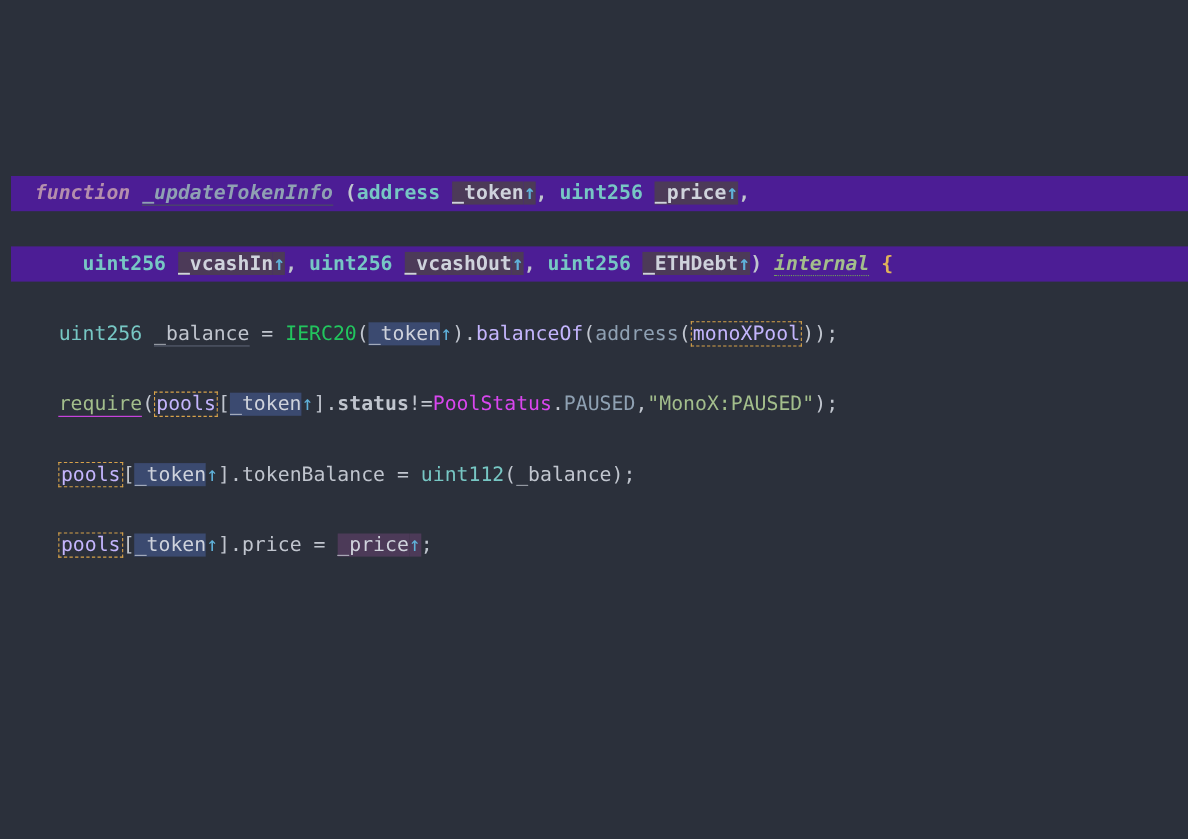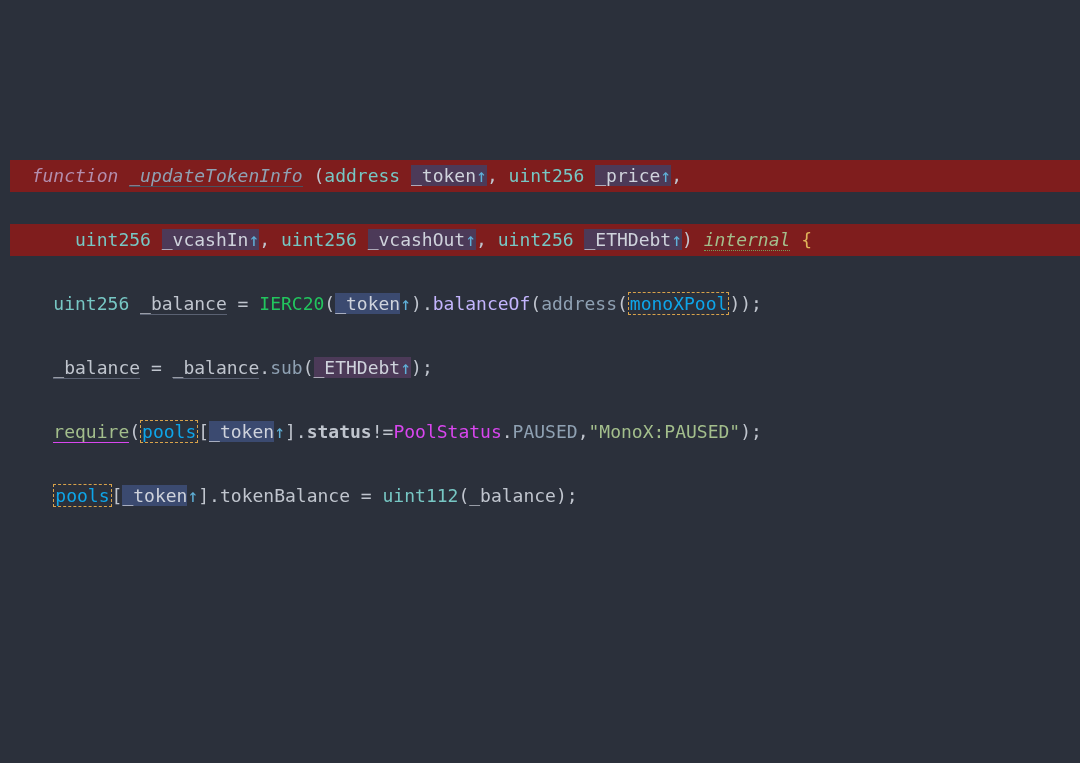--- a/index.html
+++ b/index.html
@@ -16,21 +16,22 @@
     line-height: 32px;
     color: #c0c5ce;
     white-space: pre;
     padding: 0;
   }
   .code {
     padding: 0 0 0 10px;
   }
   
   .line.hl {
-    background: #7f1d1d;
+    background: #4c1d95;
+    font-weight: bold;
   }
   
   .kw-italic   { color: #b48ead; font-style: italic; }        
   .fn-name     { color: #8fa1b3; font-style: italic; border-bottom: 1px solid #4a5260; }
   .type        { color: #77c7c4; }                             
   .param       { background: #4c3a58; color: #cfd3dc; }        
   .arrow       { color: #5fb1d9; }                             
   .arrow-in    { background: #4c3a58; color: #5fb1d9; }
   .kw-visib    { color: #a3be8c; font-style: italic; border-bottom: 1px dotted #71a05a; }
   .brace       { color: #e0b35a; }
@@ -45,34 +46,34 @@
   .require     { color: #a3be8c; border-bottom: 1px solid #d946ef; }
   .enum-it     { color: #8fa1b3; }
   .pool-status { color: #d946ef; }
   .boxed       { border: 1px dashed #d8a24a; padding: 0 1px; }
   .tok-blue    { background: #3b4a70; color: #cfd3dc; }
   .getpool     { color: #8fa1b3; }
   .eq-green    { color: #a3be8c; }
   .addrkw      { color: #8fa1b3; }        
   .statkw      { color: #c0c5ce; font-weight: bold; }
   .le          { color: #c0c5ce; }
-  .white-id    { color: #0ea5e9; }
+  .white-id    { color: #c4b5fd; }
 </style>
 </head>
 <body>
 
 
 
 <div class="code">
 <div class="line hl">  <span class="kw-italic">function</span> <span class="fn-name">_updateTokenInfo</span> <span class="punc">(</span><span class="type">address</span> <span class="param">_token</span><span class="arrow-in">↑</span><span class="punc">,</span> <span class="type">uint256</span> <span class="param">_price</span><span class="arrow-in">↑</span><span class="punc">,</span></div>
 <div class="line hl">      <span class="type">uint256</span> <span class="param">_vcashIn</span><span class="arrow-in">↑</span><span class="punc">,</span> <span class="type">uint256</span> <span class="param">_vcashOut</span><span class="arrow-in">↑</span><span class="punc">,</span> <span class="type">uint256</span> <span class="param">_ETHDebt</span><span class="arrow-in">↑</span><span class="punc">)</span> <span class="kw-visib">internal</span> <span class="brace">{</span></div>
 <div class="line">    <span class="type">uint256</span> <span class="ident-ul">_balance</span> <span class="op">=</span> <span class="builtin">IERC20</span><span class="punc">(</span><span class="tok-blue">_token</span><span class="arrow">↑</span><span class="punc">)</span><span class="punc">.</span><span class="call">balanceOf</span><span class="punc">(</span><span class="addrkw">address</span><span class="punc">(</span><span class="boxed white-id">monoXPool</span><span class="punc">)</span><span class="punc">)</span><span class="punc">;</span></div>
-<div class="line">    <span class="ident-ul">_balance</span> <span class="op">=</span> <span class="ident-ul">_balance</span><span class="punc">.</span><span class="method">sub</span><span class="punc">(</span><span class="param">_ETHDebt</span><span class="arrow-in">↑</span><span class="punc">)</span><span class="punc">;</span></div>
 <div class="line">    <span class="require">require</span><span class="punc">(</span><span class="boxed white-id">pools</span><span class="punc">[</span><span class="tok-blue">_token</span><span class="arrow">↑</span><span class="punc">]</span><span class="punc">.</span><span class="statkw">status</span><span class="op">!=</span><span class="pool-status">PoolStatus</span><span class="punc">.</span><span class="enum-it">PAUSED</span><span class="punc">,</span><span class="str">"MonoX:PAUSED"</span><span class="punc">)</span><span class="punc">;</span></div>
 <div class="line">    <span class="boxed white-id">pools</span><span class="punc">[</span><span class="tok-blue">_token</span><span class="arrow">↑</span><span class="punc">]</span><span class="punc">.</span><span class="ident">tokenBalance</span> <span class="op">=</span> <span class="type">uint112</span><span class="punc">(</span><span class="ident">_balance</span><span class="punc">)</span><span class="punc">;</span></div>
+<div class="line">    <span class="boxed white-id">pools</span><span class="punc">[</span><span class="tok-blue">_token</span><span class="arrow">↑</span><span class="punc">]</span><span class="punc">.</span><span class="ident">price</span> <span class="op">=</span> <span class="param">_price</span><span class="arrow-in">↑</span><span class="punc">;</span></div>
 <div class="line">    </div>
 
 
 
 
 
 
 
 
 

